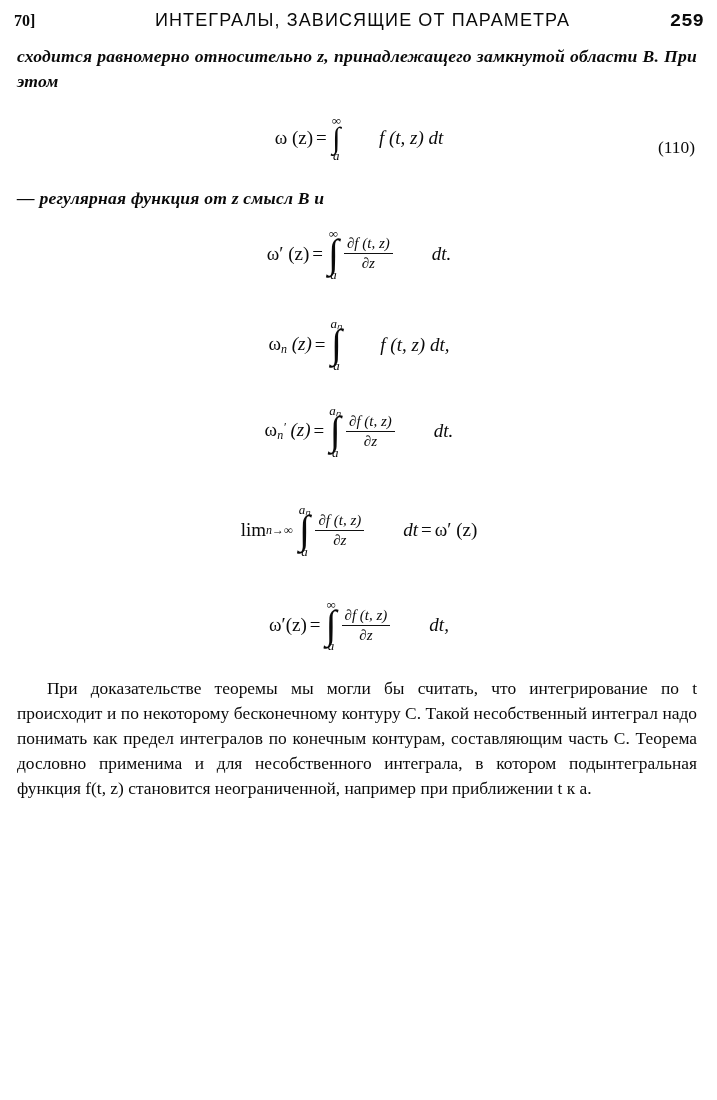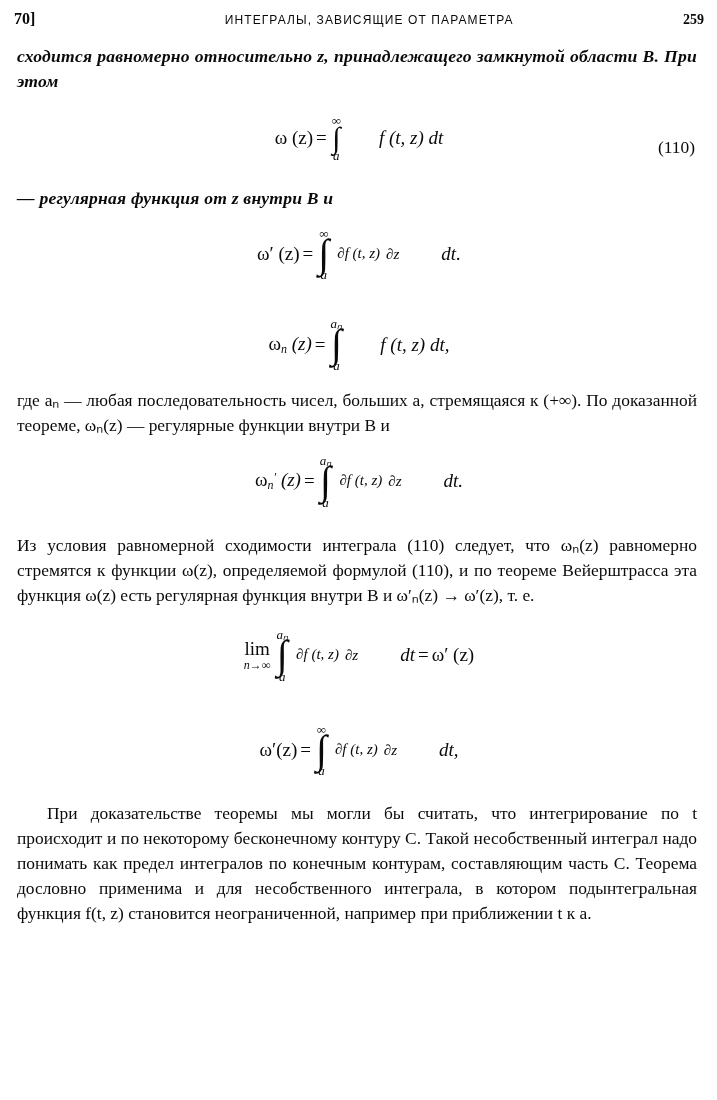--- a/index.html
+++ b/index.html
@@ -33,31 +33,31 @@
     justify-content: space-between;
   }
   .hdr-left {
     font-family: "Liberation Serif", serif;
     font-weight: bold;
     font-size: 16px;
     letter-spacing: 0px;
   }
   .hdr-center {
     font-family: "Liberation Sans", sans-serif;
-    font-size: 12px;
+    font-size: 18px;
     letter-spacing: 1.1px;
     font-weight: 400;
     text-align: center;
     flex: 1;
     white-space: nowrap;
     margin-left: 20px;
   }
   .hdr-right {
-    font-family: Liberation Serif, serif;
-    font-size: 14px;
+    font-family: Liberation Mono, monospace;
+    font-size: 19px;
     font-weight: bold;
   }
   
   .content {
     position: absolute;
     left: 17px;
     top: 44px;
     width: 684px;
   }
   p.para {
@@ -132,21 +132,21 @@
   .intg .lim-bot {
     font-size: 13px;
     font-style: italic;
     margin-top: -2px;
   }
   .intg-body { font-style: italic; white-space: nowrap; margin-left: 36px; }
 
   
   .frac {
     display: inline-flex;
-    flex-direction: row;
+    flex-direction: column;
     align-items: center;
     vertical-align: middle;
     margin: 0 3px;
     font-size: 15px;
   }
   .frac .num {
     font-style: italic;
     padding: 0 3px 1px 3px;
     white-space: nowrap;
   }
@@ -159,21 +159,21 @@
     font-style: italic;
     padding: 1px 3px 0 3px;
     white-space: nowrap;
   }
   .sub { font-size: 12px; vertical-align: -3px; font-style: italic; }
   .sup { font-size: 12px; vertical-align: 5px; font-style: italic; }
 
   
   .limop {
     display: inline-flex;
-    flex-direction: column;
+    flex-direction: row;
     align-items: center;
     font-style: normal;
     margin-right: 4px;
     line-height: 1.05;
   }
   .limop .top { font-size: 19px; }
   .limop .bot { font-size: 12px; font-style: italic; }
   .omega { font-style: normal; }
 </style>
 </head>
@@ -202,21 +202,21 @@
           <span class="sign">∫</span>
           <span class="lim-bot">a</span>
         </span>
         <span class="intg-body">f (t, z) dt</span>
       </span>
       <span class="eq-tag">(110)</span>
     </div>
 
     <div class="spacer-24"></div>
 
-    <p class="para ital">— регулярная функция от z внутри B и</p>
+    <p class="para ital">— регулярная функция от z смысл B и</p>
 
     <div class="spacer-16"></div>
 
     <div class="eq-row">
       <span class="eq">
         <span class="lhs omega">ω′ (z)</span>
         <span class="eqs">=</span>
         <span class="intg">
           <span class="lim-top">∞</span>
           <span class="sign big">∫</span>
@@ -244,21 +244,20 @@
           <span class="lim-top it">aₙ</span>
           <span class="sign big">∫</span>
           <span class="lim-bot">a</span>
         </span>
         <span class="intg-body">f (t, z) dt,</span>
       </span>
     </div>
 
     <div class="spacer-16"></div>
 
-    <p class="para">где aₙ — любая последовательность чисел, больших a, стремящаяся к (+∞). По доказанной теореме, ωₙ(z) — регулярные функции внутри B и</p>
 
     <div class="spacer-16"></div>
 
     <div class="eq-row">
       <span class="eq">
         <span class="lhs"><span class="omega">ω</span><span class="sub">n</span><span class="sup">′</span><span> (z)</span></span>
         <span class="eqs">=</span>
         <span class="intg">
           <span class="lim-top it">aₙ</span>
           <span class="sign big">∫</span>
@@ -268,21 +267,20 @@
           <span class="num">∂f (t, z)</span>
           <span class="bar"></span>
           <span class="den">∂z</span>
         </span>
         <span class="intg-body">dt.</span>
       </span>
     </div>
 
     <div class="spacer-24"></div>
 
-    <p class="para">Из условия равномерной сходимости интеграла (110) следует, что ωₙ(z) равномерно стремятся к функции ω(z), определяемой формулой (110), и по теореме Вейерштрасса эта функция ω(z) есть регулярная функция внутри B и ω′ₙ(z) → ω′(z), т. е.</p>
 
     <div class="spacer-20"></div>
 
     <div class="eq-row">
       <span class="eq">
         <span class="limop">
           <span class="top">lim</span>
           <span class="bot">n→∞</span>
         </span>
         <span class="intg">

